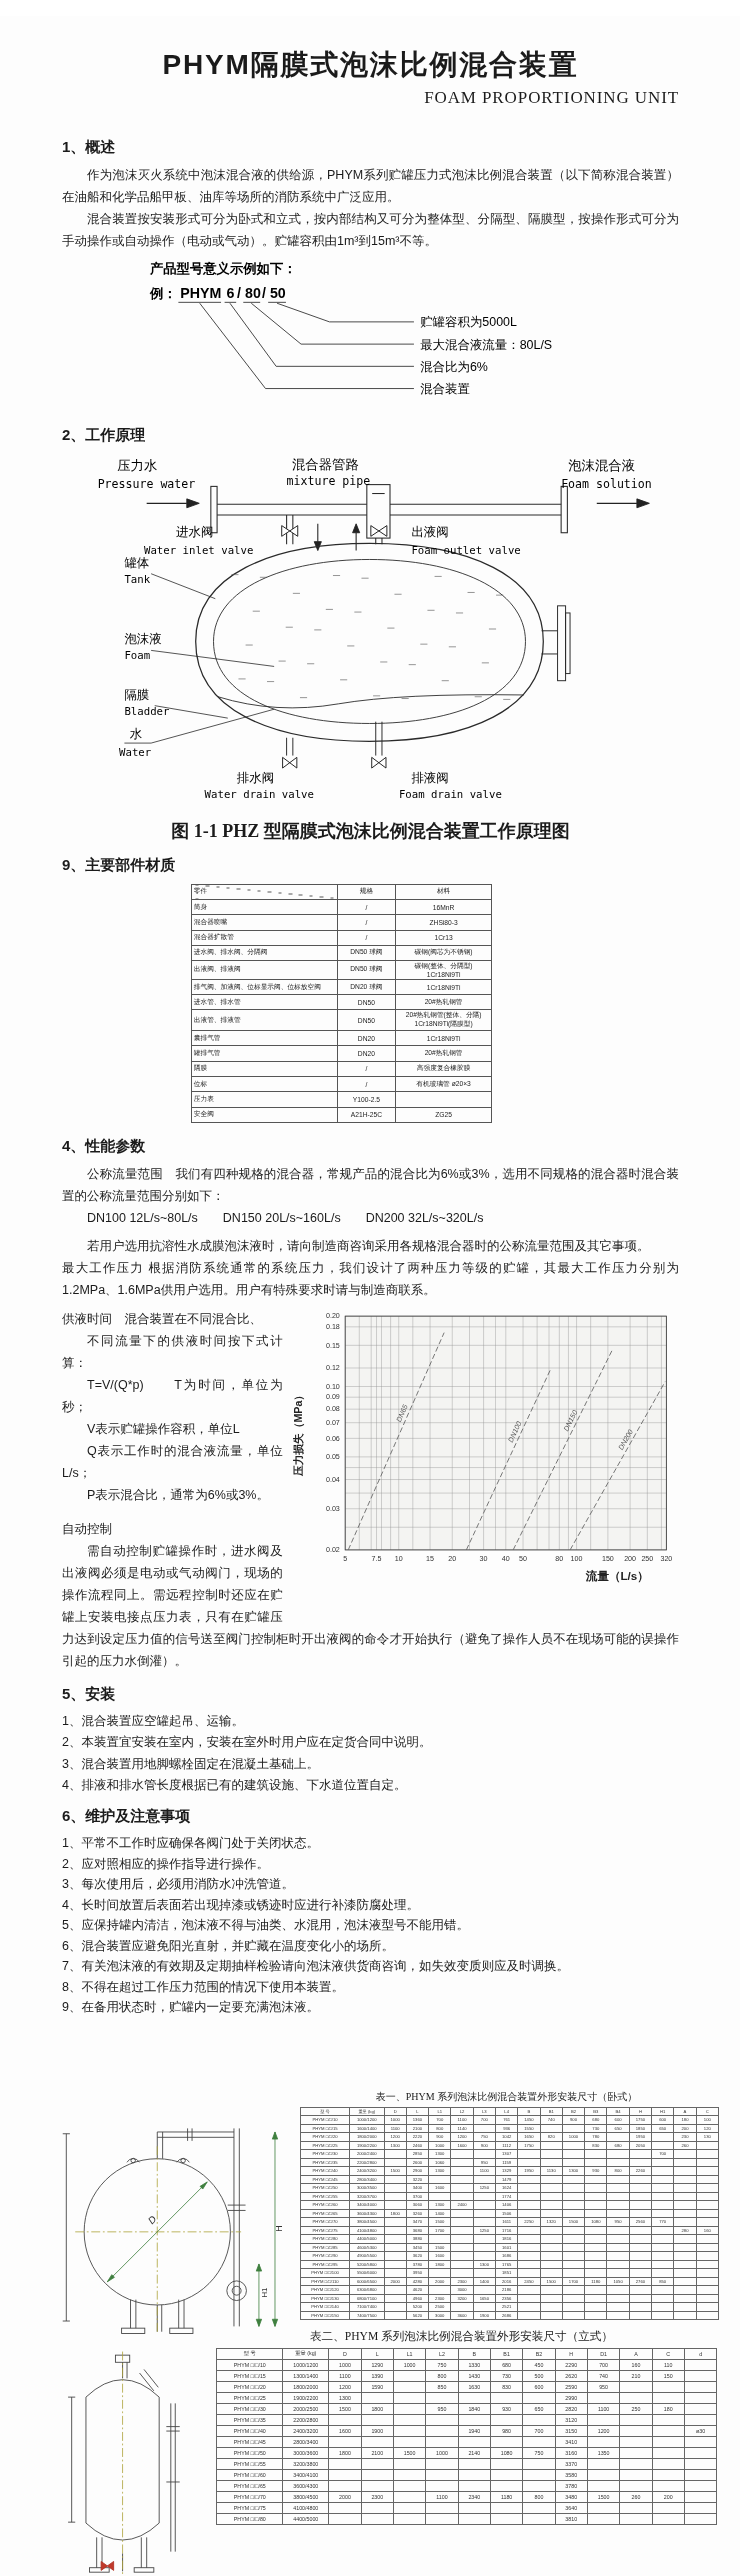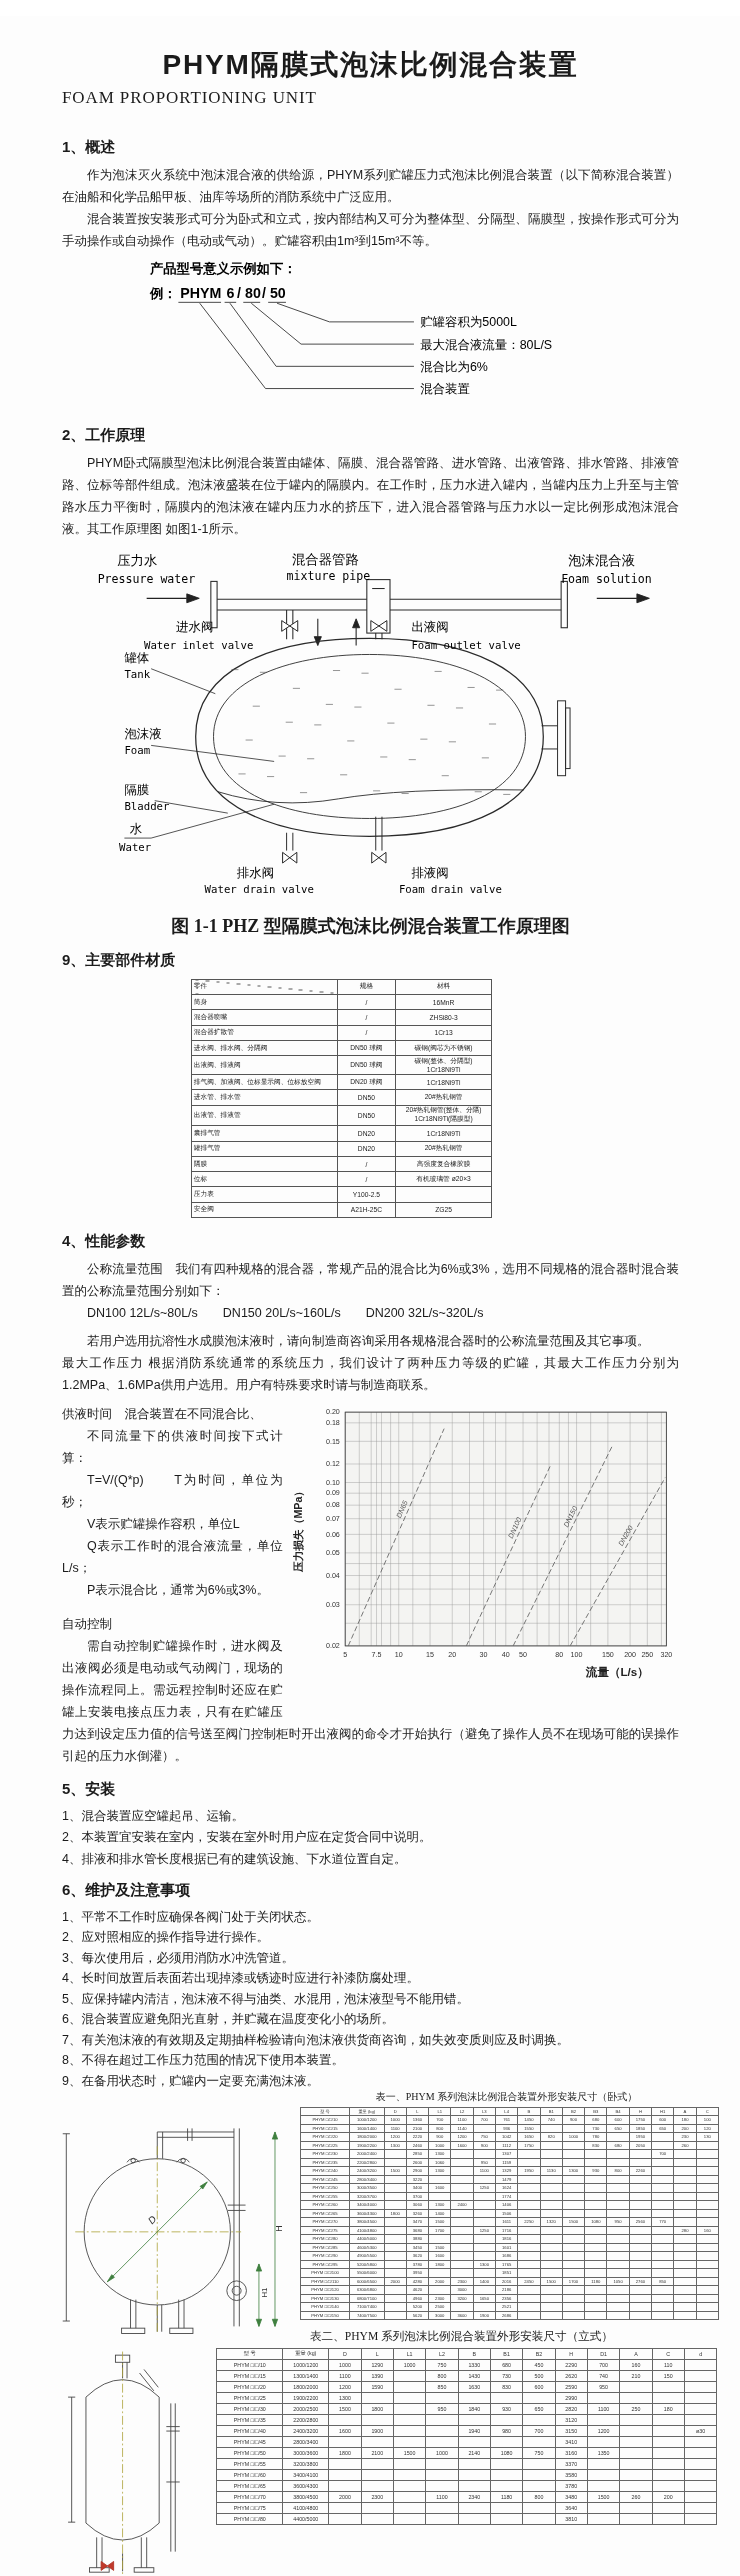--- a/index.html
+++ b/index.html
@@ -1,20 +1,20 @@
 <!DOCTYPE html>
 <html style="font-size:14.3px"><head>
 <meta charset="utf-8">
 <style>
   html,body{margin:0;padding:0;background:#ffffff;}
   .page{width:740px;height:2576px;margin:16px auto;background:#fdfdfd;position:relative;overflow:hidden;
         font-family:"Liberation Sans",sans-serif;color:#1b1b1b;}
   .content{padding:16px 61px 0 62px;}
   h1.title{font-size:28px;font-weight:bold;text-align:center;margin:14.3px 0 3.6px;letter-spacing:1.8px;}
-  .subtitle{font-family:"Liberation Serif",serif;font-size:17px;text-align:left;letter-spacing:0.9px;margin-bottom:3.6px;}
+  .subtitle{font-family:"Liberation Serif",serif;font-size:17px;text-align:right;letter-spacing:0.9px;margin-bottom:3.6px;}
   h2.sec{font-size:15px;font-weight:bold;margin:21.4px 0 7.1px;}
   p{font-size:12.5px;line-height:22px;margin:0;text-align:justify;}
   .ind{text-indent:2em;}
   .small-gap{margin-top:5.3px;}
   .fig-caption{font-family:"Liberation Serif",serif;font-weight:bold;font-size:18px;text-align:center;margin:12.5px 0 5.3px;}
   
   .mat-wrap{margin:9px 0 3.6px 129px;width:301px;}
   .mat-wrap table{border-collapse:collapse;width:100%;table-layout:fixed;font-size:6.7px;color:#222;}
   .mat-wrap th,.mat-wrap td{border:0.9px solid #555;padding:0.9px 1.8px;height:12.5px;text-align:center;font-weight:normal;overflow:hidden;}
   .mat-wrap th:first-child,.mat-wrap td:first-child{text-align:left;width:47%;}
@@ -79,21 +79,20 @@
         <path d="M154,52 L228,148 L395,148"></path>
       </g>
       <text x="402" y="78" font-size="14">贮罐容积为5000L</text>
       <text x="402" y="103" font-size="14">最大混合液流量：80L/S</text>
       <text x="402" y="128" font-size="14">混合比为6%</text>
       <text x="402" y="153" font-size="14">混合装置</text>
     </svg>
   </div>
 
   <h2 class="sec">2、工作原理</h2>
-  <p class="ind">PHYM卧式隔膜型泡沫比例混合装置由罐体、隔膜、混合器管路、进水管路、出液管路、排水管路、排液管路、位标等部件组成。泡沫液盛装在位于罐内的隔膜内。在工作时，压力水进入罐内，当罐内压力上升至与主管路水压力平衡时，隔膜内的泡沫液在罐内压力水的挤压下，进入混合器管路与压力水以一定比例形成泡沫混合液。其工作原理图 如图1-1所示。</p>
 
   <div style="margin-top:9px">
     <svg id="principle-svg" width="615" height="350" viewBox="0 0 690 392">
       <g stroke="#2a2a2a" stroke-width="1.2" fill="none">
         <rect x="167" y="36" width="7" height="52"></rect>
         <rect x="560" y="36" width="7" height="52"></rect>
         <line x1="174" y1="56" x2="342" y2="56"></line>
         <line x1="174" y1="68" x2="342" y2="68"></line>
         <line x1="368" y1="56" x2="560" y2="56"></line>
         <line x1="368" y1="68" x2="560" y2="68"></line>
@@ -408,20 +407,21 @@
     <p class="supply-line ind">Q表示工作时的混合液流量，单位L/s；</p>
     <p class="supply-line ind">P表示混合比，通常为6%或3%。</p>
     <p style="margin-top:12.5px">自动控制</p>
     <p class="ind">需自动控制贮罐操作时，进水阀及出液阀必须是电动或气动阀门，现场的操作流程同上。需远程控制时还应在贮罐上安装电接点压力表，只有在贮罐压力达到设定压力值的信号送至阀门控制柜时开出液阀的命令才开始执行（避免了操作人员不在现场可能的误操作引起的压力水倒灌）。</p>
     <div class="clear"></div>
   </div>
 
   <h2 class="sec" style="margin-top:12.5px">5、安装</h2>
   <p style="line-height:21.4px">1、混合装置应空罐起吊、运输。</p>
   <p style="line-height:21.4px">2、本装置宜安装在室内，安装在室外时用户应在定货合同中说明。</p>
+  <p style="line-height:21.4px">3、混合装置用地脚螺栓固定在混凝土基础上。</p>
   <p style="line-height:21.4px">4、排液和排水管长度根据已有的建筑设施、下水道位置自定。</p>
 
   <h2 class="sec" style="margin-top:10.7px">6、维护及注意事项</h2>
   <p style="line-height:20.5px">1、平常不工作时应确保各阀门处于关闭状态。</p>
   <p style="line-height:20.5px">2、应对照相应的操作指导进行操作。</p>
   <p style="line-height:20.5px">3、每次使用后，必须用消防水冲洗管道。</p>
   <p style="line-height:20.5px">4、长时间放置后表面若出现掉漆或锈迹时应进行补漆防腐处理。</p>
   <p style="line-height:20.5px">5、应保持罐内清洁，泡沫液不得与油类、水混用，泡沫液型号不能用错。</p>
   <p style="line-height:20.5px">6、混合装置应避免阳光直射，并贮藏在温度变化小的场所。</p>
   <p style="line-height:20.5px">7、有关泡沫液的有效期及定期抽样检验请向泡沫液供货商咨询，如失效变质则应及时调换。</p>

